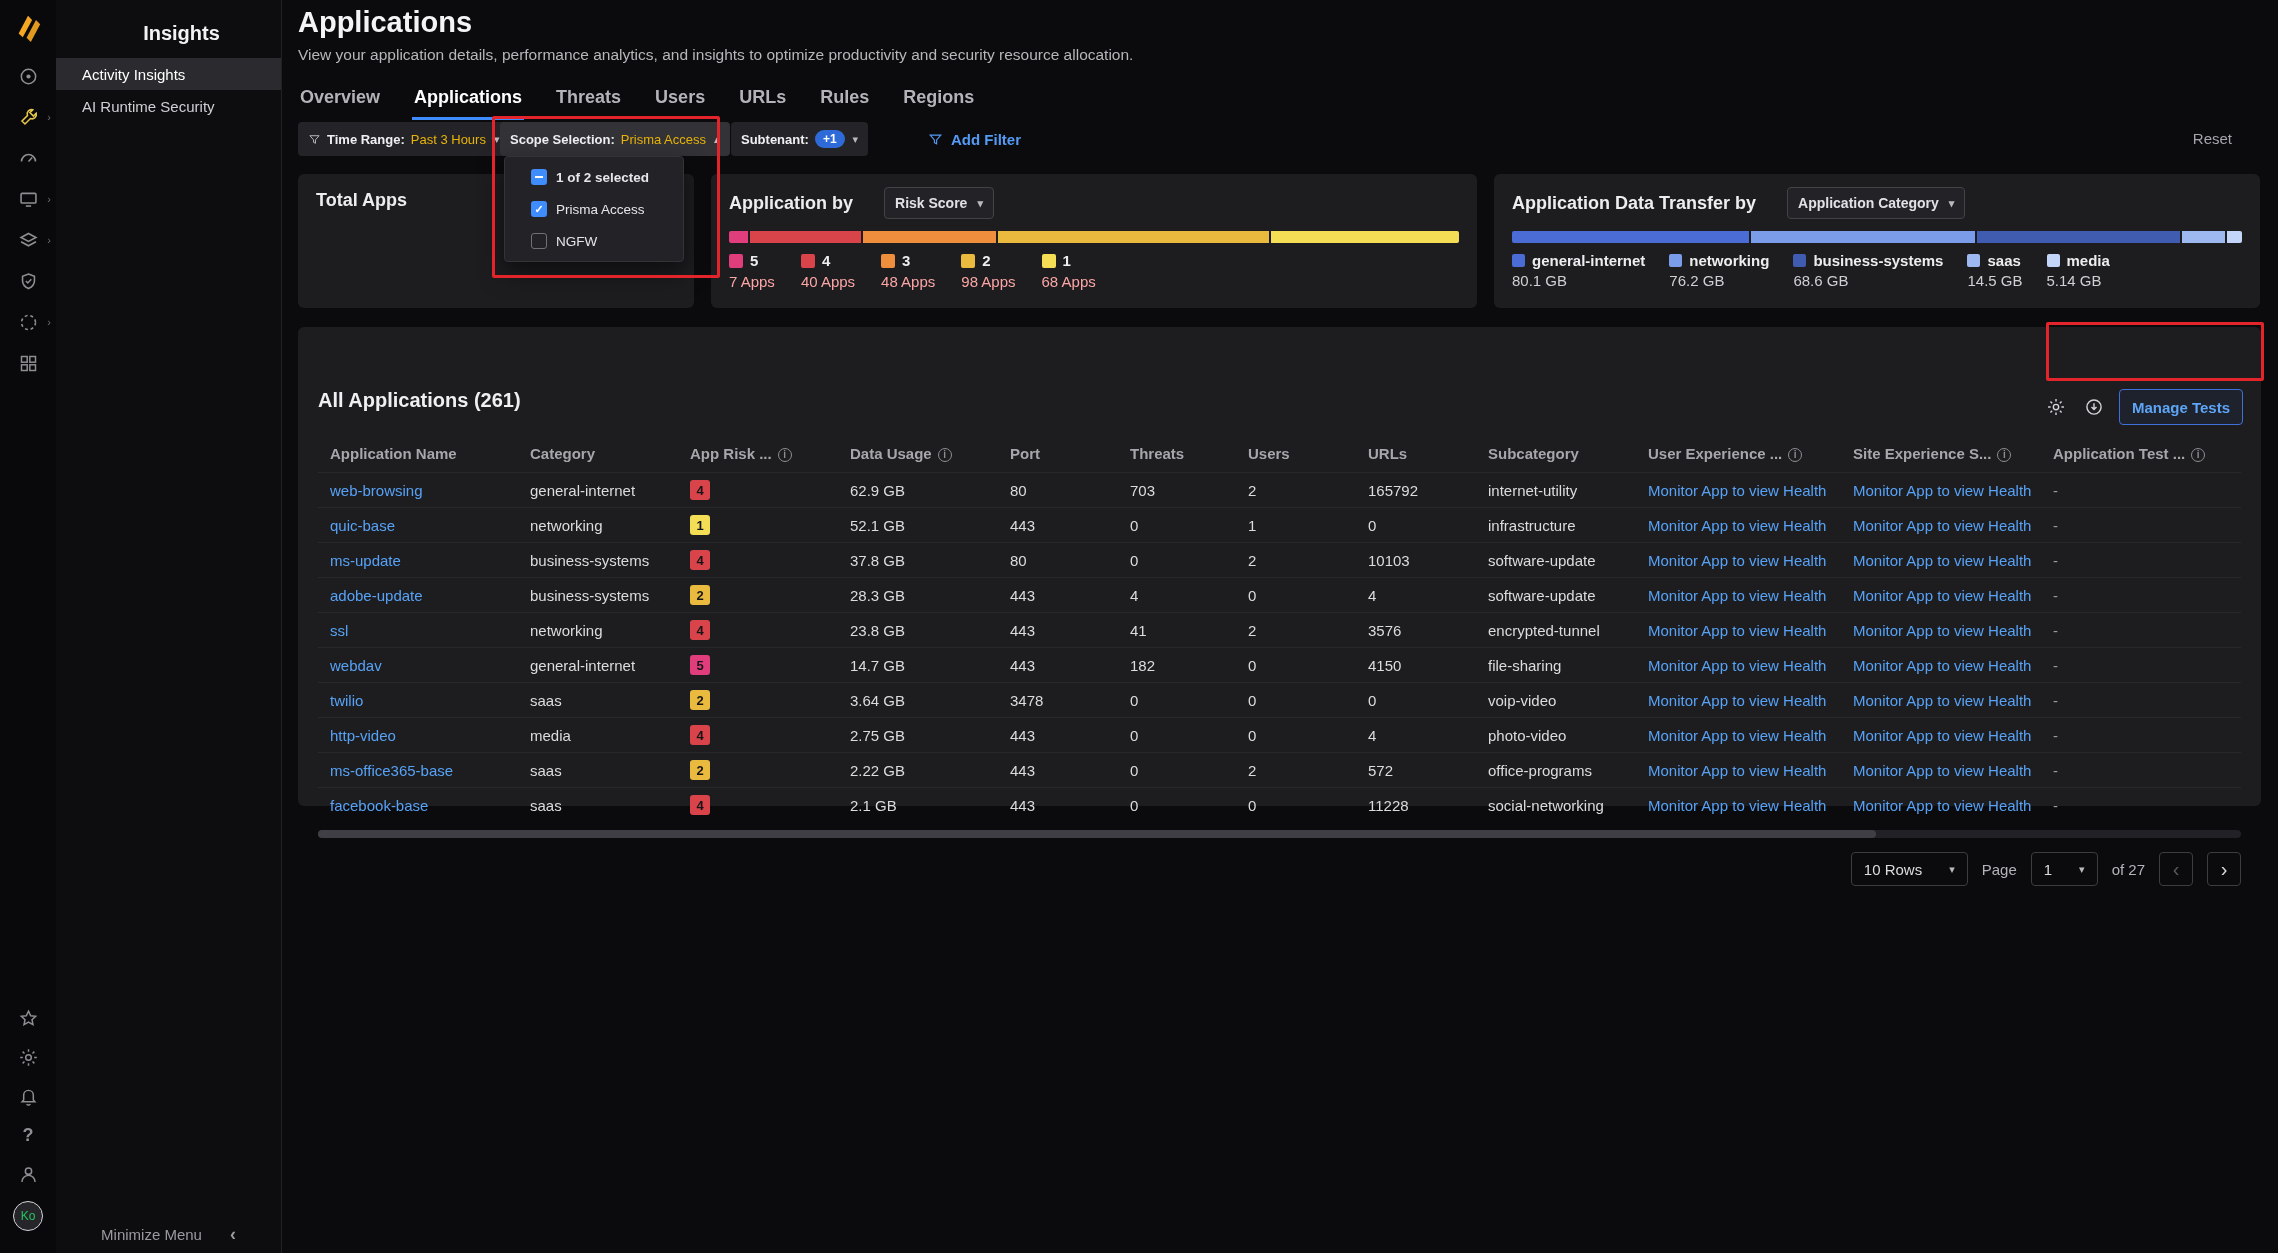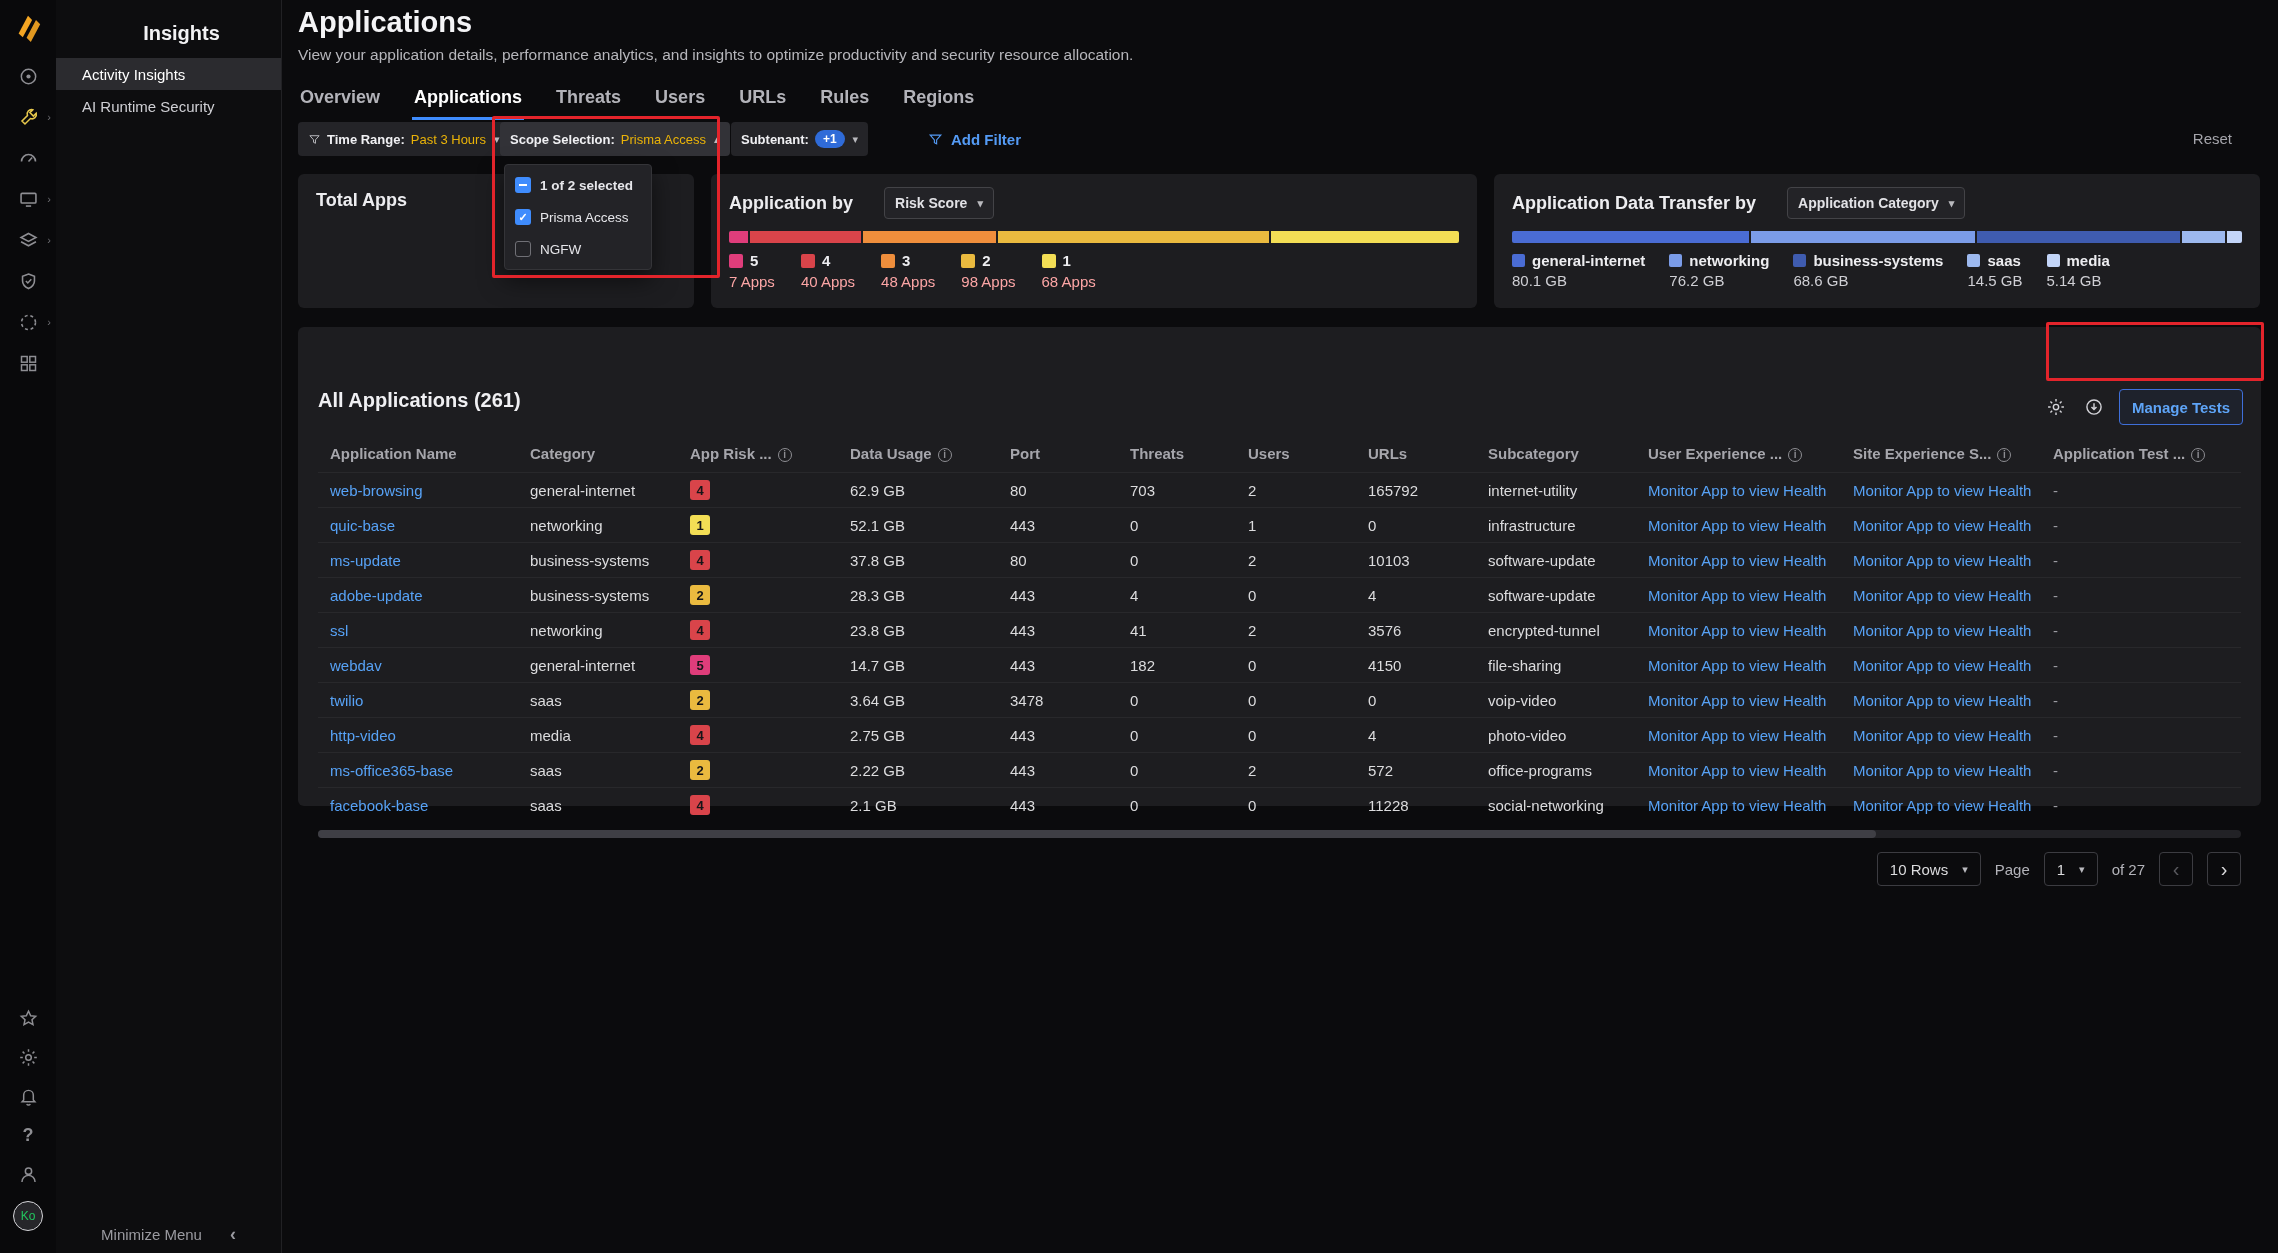--- a/index.html
+++ b/index.html
@@ -84,28 +84,28 @@
   table{width:1923px;margin:0 20px;border-collapse:collapse;table-layout:fixed;}
   th{text-align:left;font-size:15px;font-weight:600;color:#a6a6ac;padding:10px 8px 10px 12px;white-space:nowrap;overflow:hidden;}
   td{font-size:15px;color:#dcdcde;padding:7px 8px 7px 12px;border-top:1px solid #28282b;white-space:nowrap;overflow:hidden;}
   .link{color:#57a2f6;cursor:pointer;}
   .badge{display:inline-flex;width:20px;height:20px;border-radius:3px;align-items:center;justify-content:center;font-size:13px;font-weight:700;color:#151518;}
   .dim{color:#9a9aa0;}
   .info-i{display:inline-flex;width:14px;height:14px;border:1px solid #8d8d92;border-radius:50%;font-size:10px;color:#8d8d92;align-items:center;justify-content:center;margin-left:6px;font-style:normal;vertical-align:1px;box-sizing:border-box;}
   .hscroll{margin:8px 20px 0;height:8px;background:#222226;border-radius:4px;position:relative;}
   .hscroll .thumb{position:absolute;left:0;top:0;height:8px;width:81%;background:#3f3f45;border-radius:4px;cursor:pointer;}
   .pagination{display:flex;align-items:center;justify-content:flex-end;gap:14px;margin:14px 20px 0;}
-  .pg-btn{height:34px;display:flex;align-items:center;gap:14px;border:1px solid #3c3c41;background:none;border-radius:4px;color:#dcdcde;font-size:15px;padding:0 12px;font-family:inherit;cursor:pointer;}
+  .pg-btn{height:34px;display:flex;align-items:center;gap:27px;border:1px solid #3c3c41;background:none;border-radius:4px;color:#dcdcde;font-size:15px;padding:0 12px;font-family:inherit;cursor:pointer;}
   .pg-btn .chev{font-size:11px;color:#b9b9be;}
   .pg-label{color:#b3b3b9;font-size:15px;}
   .nav-btn{width:34px;height:34px;border:1px solid #3c3c41;border-radius:4px;background:none;color:#dcdcde;font-size:20px;display:flex;align-items:center;justify-content:center;cursor:pointer;padding:0;}
   .nav-btn.disabled{color:#5a5a5f;}
 
   
-  .dropdown{position:absolute;left:222px;top:164px;width:146px;background:#232327;border:1px solid #343438;border-radius:4px;box-shadow:0 10px 24px rgba(0,0,0,0.55);z-index:30;padding:4px 0;}
+  .dropdown{position:absolute;left:222px;top:156px;width:146px;background:#232327;border:1px solid #343438;border-radius:4px;box-shadow:0 10px 24px rgba(0,0,0,0.55);z-index:30;padding:4px 16px;}
   .dd-item{height:32px;display:flex;align-items:center;gap:9px;padding:0 10px;font-size:13.5px;color:#e6e6ea;cursor:pointer;}
   .dd-item.summary{font-weight:700;}
   .cbx{width:16px;height:16px;border-radius:3px;box-sizing:border-box;display:flex;align-items:center;justify-content:center;flex:0 0 16px;}
   .cbx.indeterminate{background:#3f8cfd;}
   .cbx.indeterminate::after{content:"";width:8px;height:2px;background:#fff;}
   .cbx.checked{background:#3f8cfd;color:#fff;font-size:11px;font-weight:700;}
   .cbx.checked::after{content:"\2713";}
   .cbx.unchecked{border:1.5px solid #707076;background:transparent;}
 
   

